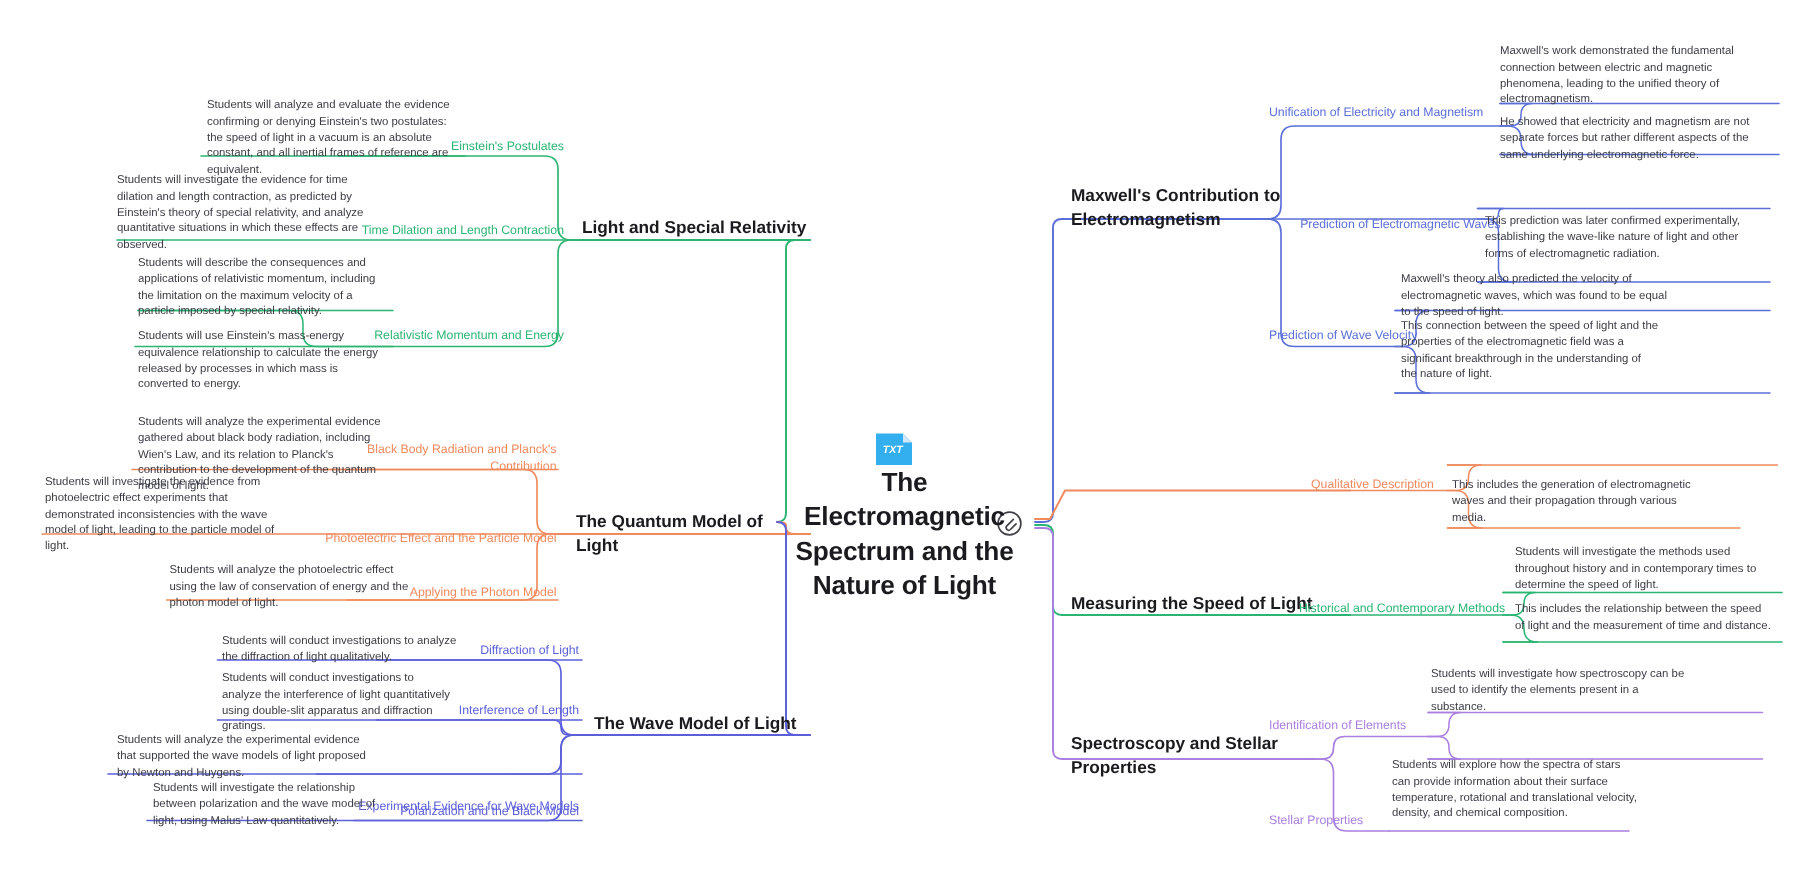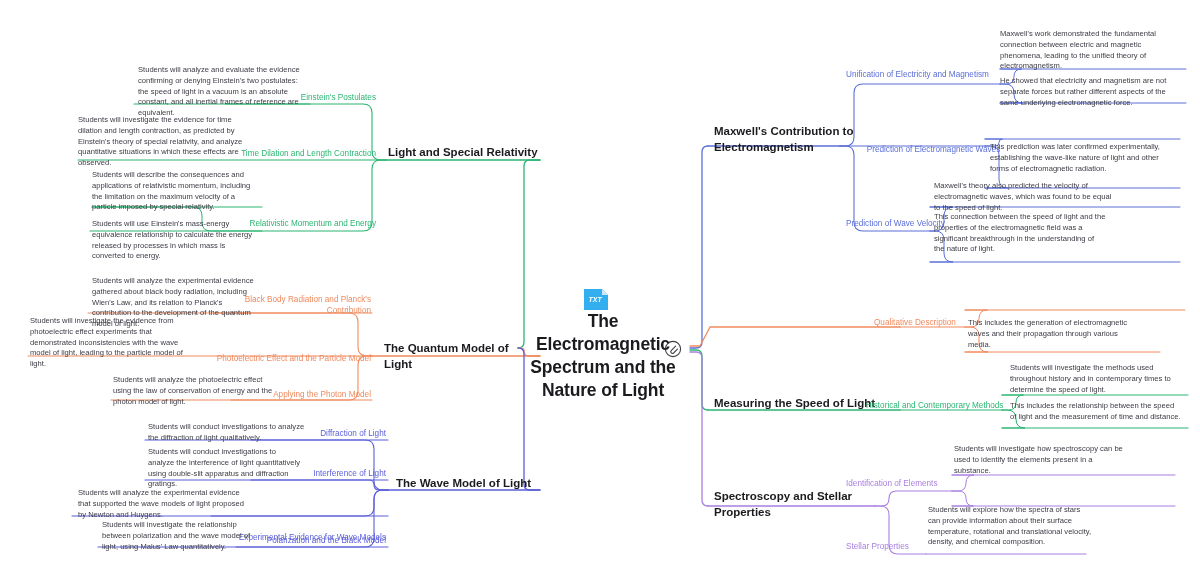--- a/index.html
+++ b/index.html
@@ -178,21 +178,21 @@
 
   <div class="node l2 ta-r" style="left:226px; top:92px; width:150px; color:#2BB573;">Einstein's Postulates</div>
   <div class="node l2 ta-r" style="left:196px; top:148px; width:180px; color:#2BB573;">Time Dilation and Length Contraction</div>
   <div class="node l2 ta-r" style="left:216px; top:218px; width:160px; color:#2BB573;">Relativistic Momentum and Energy</div>
 
   <div class="node l2 ta-r" style="left:216px; top:294px; width:155px; color:#F08A5D;">Black Body Radiation and Planck's Contribution</div>
   <div class="node l2 ta-r" style="left:196px; top:353px; width:175px; color:#F08A5D;">Photoelectric Effect and the Particle Model</div>
   <div class="node l2 ta-r" style="left:231px; top:389px; width:140px; color:#F08A5D;">Applying the Photon Model</div>
 
   <div class="node l2 ta-r" style="left:251px; top:428px; width:135px; color:#5B5FD9;">Diffraction of Light</div>
-  <div class="node l2 ta-r" style="left:251px; top:468px; width:135px; color:#5B5FD9;">Interference of Light</div>
+  <div class="node l2 ta-r" style="left:251px; top:468px; width:135px; color:#5B5FD9;">Interference of Length</div>
   <div class="node l2 ta-r" style="left:211px; top:532px; width:175px; color:#5B5FD9;">Experimental Evidence for Wave Models</div>
   <div class="node l2 ta-r" style="left:236px; top:535px; width:150px; color:#5B5FD9;">Polarization and the Black Model</div>
 
   <div class="node l2 ta-l" style="left:846px; top:69px; width:175px; color:#5B6FD8;">Unification of Electricity and Magnetism</div>
   <div class="node l2 ta-l" style="left:846px; top:144px; width:175px; color:#5B6FD8;text-align:center;">Prediction of Electromagnetic Waves</div>
   <div class="node l2 ta-l" style="left:846px; top:218px; width:175px; color:#5B6FD8;">Prediction of Wave Velocity</div>
 
   <div class="node l2 ta-l" style="left:874px; top:317px; width:140px; color:#F08A5D;">Qualitative Description</div>
 
   <div class="node l2 ta-l" style="left:866px; top:400px; width:170px; color:#2BB573;">Historical and Contemporary Methods</div>

